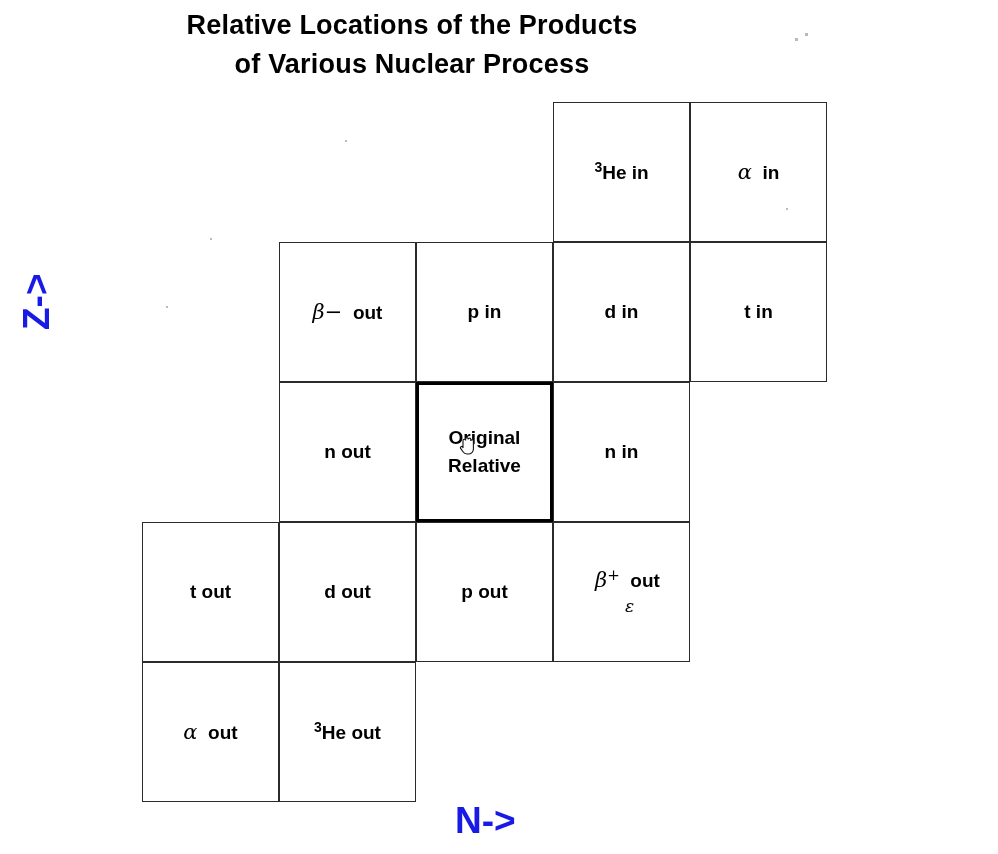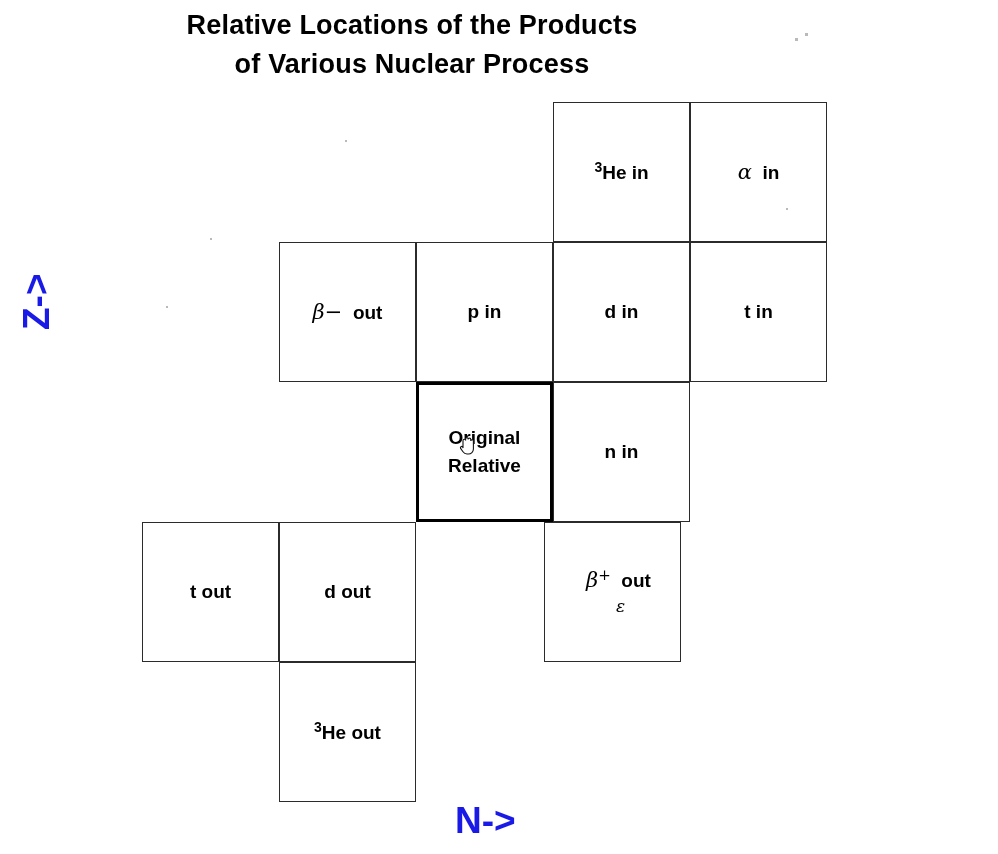--- a/index.html
+++ b/index.html
@@ -165,43 +165,52 @@
   <div class="cell" style="left:137px; top:140px;">
     <span class="cell-inner"><span class="italic-sym">β−</span>&nbsp;&nbsp;<span>out</span></span>
   </div>
   <div class="cell" style="left:411px; top:140px;">
     <span class="cell-inner">d  in</span>
   </div>
   <div class="cell" style="left:548px; top:140px;">
     <span class="cell-inner">t  in</span>
   </div>
 
+  <div class="cell" style="left:137px; top:280px;">
+    <span class="cell-inner">n  out</span>
+  </div>
   <div class="cell cell-highlight" style="left:274px; top:280px;">
     <span class="cell-inner two-line">
       <span>Original</span>
       <span>Relative</span>
     </span>
   </div>
   <div class="cell" style="left:411px; top:280px;">
     <span class="cell-inner">n  in</span>
   </div>
 
   <div class="cell" style="left:0px; top:420px;">
     <span class="cell-inner">t  out</span>
   </div>
   <div class="cell" style="left:137px; top:420px;">
     <span class="cell-inner">d  out</span>
   </div>
-  <div class="cell" style="left:402px; top:420px;padding-left:12px;">
+  <div class="cell" style="left:274px; top:420px;">
+    <span class="cell-inner">p  out</span>
+  </div>
+  <div class="cell" style="left:411px; top:420px;padding-left:12px;">
     <span class="cell-inner">
       <span class="beta-line"><span class="italic-sym">β</span><span class="sup-plain">+</span>&nbsp;&nbsp;<span>out</span></span>
       <span class="eps-line">ε</span>
     </span>
   </div>
 
+  <div class="cell" style="left:0px; top:560px;">
+    <span class="cell-inner"><span class="italic-sym">α</span>&nbsp;&nbsp;<span>out</span></span>
+  </div>
   <div class="cell" style="left:137px; top:560px;">
     <span class="cell-inner"><span class="sup">3</span><span>He  out</span></span>
   </div>
 
 </div>
 
 <div class="cursor">
   <svg width="26" height="26" viewBox="0 0 26 26" xmlns="http://www.w3.org/2000/svg">
     <g fill="#ffffff" stroke="#111111" stroke-width="1.1">
       <path d="M8 16 L8 8.5 a1.3 1.3 0 0 1 2.6 0 L10.6 7 a1.3 1.3 0 0 1 2.6 0 L13.2 7.4 a1.3 1.3 0 0 1 2.6 0 L15.8 9 a1.3 1.3 0 0 1 2.6 0 L18.4 17 a5 5 0 0 1 -5 5 L12 22 a5 5 0 0 1 -4 -2.2 L5.6 16.4 a1.3 1.3 0 0 1 2.1 -1.5 Z"></path>

